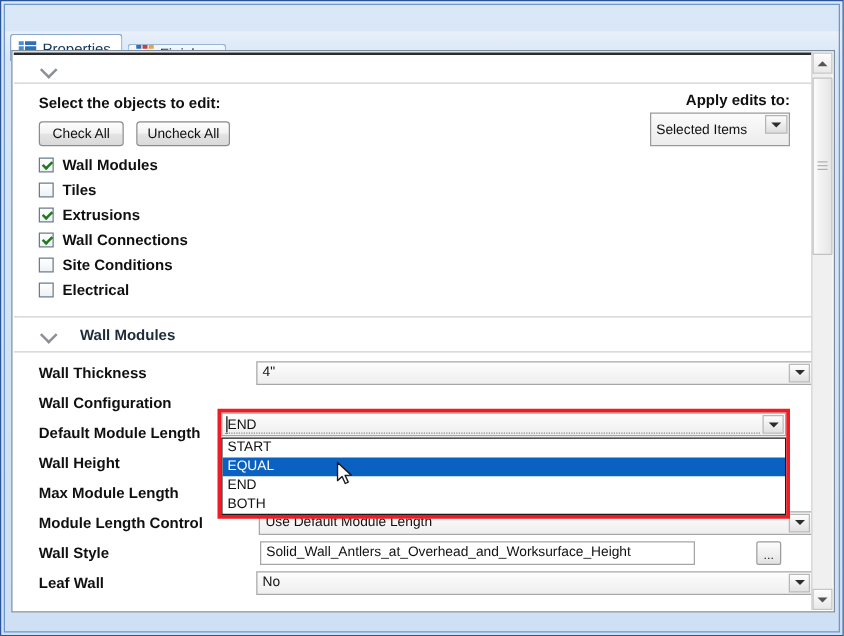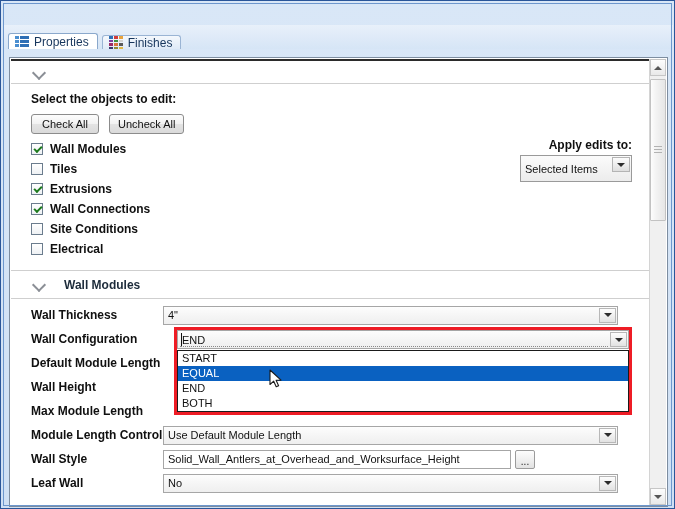--- a/index.html
+++ b/index.html
@@ -95,21 +95,21 @@
     box-sizing: border-box;
     border: 1px solid #9ab4d4;
     border-bottom: none;
     border-radius: 3px 3px 0 0;
     font-size: 12px;
     color: #16355c;
     background: linear-gradient(to bottom, #ffffff, #eef4fb);
   }
   .tab.active {
     background: #ffffff;
-    height: 16px;
+    height: 22px;
     border-color: #8aa8cc;
     font-weight: normal;
   }
   .tab.inactive {
     background: linear-gradient(to bottom, #f4f8fd, #dfeaf7);
   }
   .tab-label { margin-left: 5px; }
 
   .icon-list {
     width: 14px; height: 12px;
@@ -127,21 +127,21 @@
     display: grid;
     grid-template-columns: repeat(3, 1fr);
     grid-template-rows: repeat(4, 1fr);
     gap: 1px;
   }
   .icon-grid i { display: block; }
 
   
   .panel {
     position: absolute;
-    left: 8px; top: 56px;
+    left: 8px; top: 39px;
     width: 659px; height: 450px;
     box-sizing: border-box;
     background: #ffffff;
     border: 1px solid #7d8da0;
   }
   .panel-inner {
     position: absolute;
     left: 1px; top: 1px;
     width: 639px; height: 446px;
     background: #ffffff;
@@ -181,21 +181,20 @@
   .sel-title {
     font-size: 12px;
     font-weight: bold;
     color: #101010;
     margin-left: 20px;
   }
   .apply-block {
     position: absolute;
     right: 18px; top: 6px;
     text-align: right;
-    margin-top: 48px;
   }
   .apply-label {
     font-size: 12px;
     font-weight: bold;
     color: #101010;
     display: block;
     margin-bottom: 3px;
   }
   .apply-combo {
     width: 112px; height: 27px;
@@ -286,20 +285,21 @@
     font-weight: bold;
     color: #1c2b3a;
   }
 
   .prop-rows { position: relative; padding-top: 4px; }
   .prop-row {
     height: 24px;
     display: flex;
     align-items: center;
     position: relative;
+    gap: 45px;
   }
   .prop-label {
     width: 152px;
     padding-left: 20px;
     box-sizing: border-box;
     font-size: 12px;
     font-weight: bold;
     color: #101010;
     white-space: nowrap;
   }

